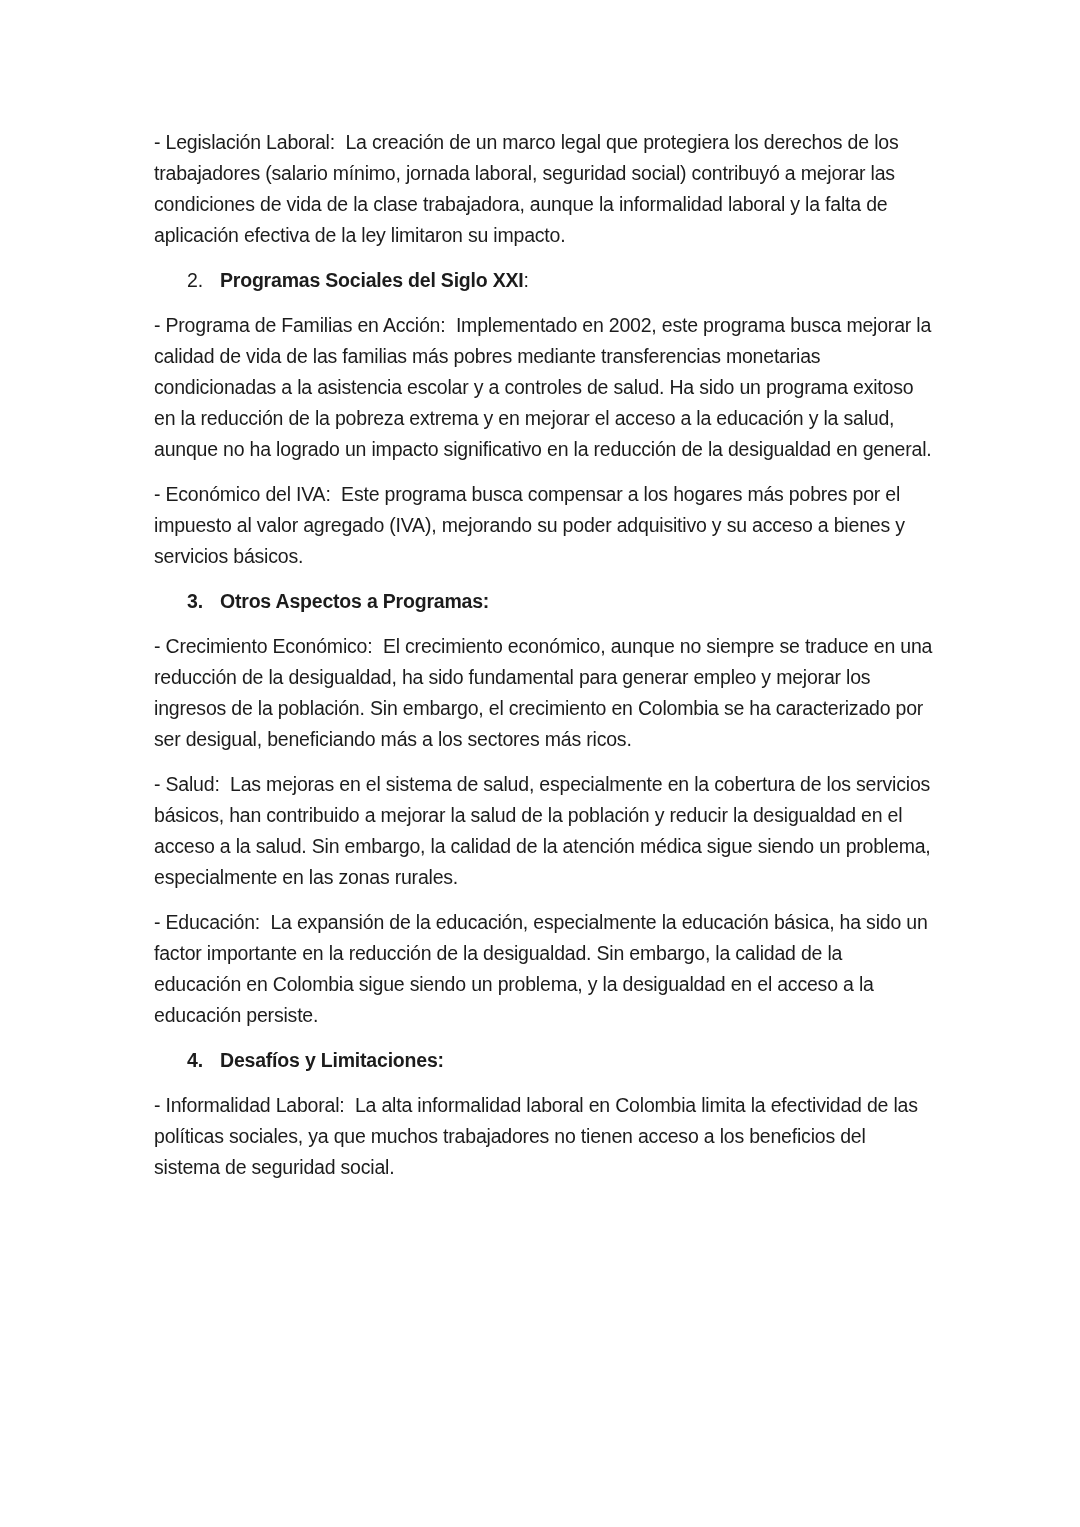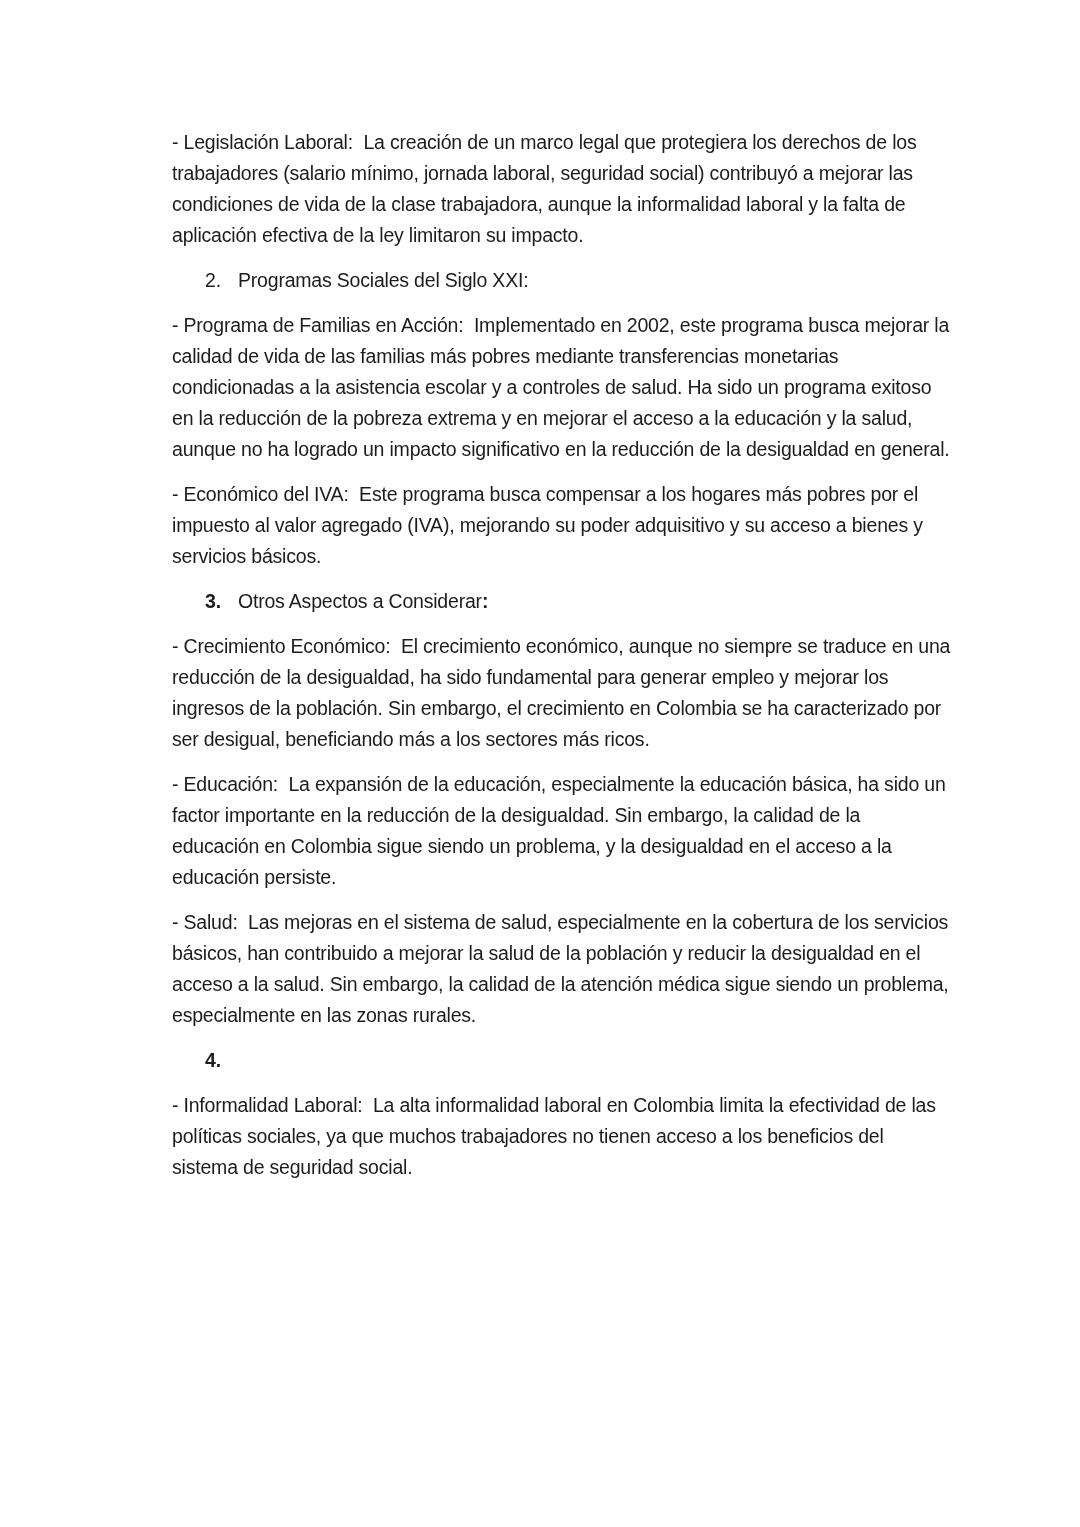--- a/index.html
+++ b/index.html
@@ -1,32 +1,32 @@
 <!DOCTYPE html>
 <html><head>
   <meta charset="utf-8">
   <style>
     html, body { margin: 0; padding: 0; background: #ffffff; }
     body {
       width: 1080px; height: 1527px; position: relative; overflow: hidden;
       font-family: "Liberation Sans", sans-serif; color: #1c1c1c;
     }
-    .page { position: absolute; left: 154px; top: 127px; width: 780px; margin-left: 18px; }
+    .page { position: absolute; left: 154px; top: 127px; width: 780px; }
     .para {
       font-size: 19.5px; line-height: 31px; margin: 0 0 14px 0;
       letter-spacing: -0.2px; word-spacing: 0px;
     }
     .para .lbl { }
     .heading {
       font-size: 19.5px; line-height: 31px; margin: 0 0 14px 0;
       display: flex; padding-left: 33px; letter-spacing: -0.2px;
     }
     .heading .num { width: 33px; font-weight: normal; }
     .heading .num.bold { font-weight: bold; }
-    .heading .title { font-weight: normal; }
+    .heading .title { font-weight: bold; }
     .heading .colon { font-weight: normal; }
     .heading .colon.bold { font-weight: bold; }
   </style>
 </head>
 <body>
 
 <div class="page">
 
   <p class="para"><span class="lbl">- Legislación Laboral:</span><span style="white-space:pre-wrap">  La creación de un marco legal que protegiera los derechos de los trabajadores (salario mínimo, jornada laboral, seguridad social) contribuyó a mejorar las condiciones de vida de la clase trabajadora, aunque la informalidad laboral y la falta de aplicación efectiva de la ley limitaron su impacto.</span></p>
 
@@ -35,28 +35,29 @@
     <span><span class="title">Programas Sociales del Siglo XXI</span><span class="colon">:</span></span>
   </div>
 
   <p class="para"><span class="lbl">- Programa de Familias en Acción:</span><span style="white-space:pre-wrap">  Implementado en 2002, este programa busca mejorar la calidad de vida de las familias más pobres mediante transferencias monetarias condicionadas a la asistencia escolar y a controles de salud. Ha sido un programa exitoso en la reducción de la pobreza extrema y en mejorar el acceso a la educación y la salud, aunque no ha logrado un impacto significativo en la reducción de la desigualdad en general.</span></p>
 
 
   <p class="para"><span class="lbl">- Económico del IVA:</span><span style="white-space:pre-wrap">  Este programa busca compensar a los hogares más pobres por el impuesto al valor agregado (IVA), mejorando su poder adquisitivo y su acceso a bienes y servicios básicos.</span></p>
 
   <div class="heading">
     <span class="num bold">3.</span>
-    <span><span class="title">Otros Aspectos a Considerar</span><span class="colon bold">:</span></span>
+    <span><span class="title">Otros Aspectos a Programas</span><span class="colon bold">:</span></span>
   </div>
 
   <p class="para"><span class="lbl">- Crecimiento Económico:</span><span style="white-space:pre-wrap">  El crecimiento económico, aunque no siempre se traduce en una reducción de la desigualdad, ha sido fundamental para generar empleo y mejorar los ingresos de la población. Sin embargo, el crecimiento en Colombia se ha caracterizado por ser desigual, beneficiando más a los sectores más ricos.</span></p>
 
+  <p class="para"><span class="lbl">- Salud:</span><span style="white-space:pre-wrap">  Las mejoras en el sistema de salud, especialmente en la cobertura de los servicios básicos, han contribuido a mejorar la salud de la población y reducir la desigualdad en el acceso a la salud. Sin embargo, la calidad de la atención médica sigue siendo un problema, especialmente en las zonas rurales.</span></p>
+
   <p class="para"><span class="lbl">- Educación:</span><span style="white-space:pre-wrap">  La expansión de la educación, especialmente la educación básica, ha sido un factor importante en la reducción de la desigualdad. Sin embargo, la calidad de la educación en Colombia sigue siendo un problema, y la desigualdad en el acceso a la educación persiste.</span></p>
-
-  <p class="para"><span class="lbl">- Salud:</span><span style="white-space:pre-wrap">  Las mejoras en el sistema de salud, especialmente en la cobertura de los servicios básicos, han contribuido a mejorar la salud de la población y reducir la desigualdad en el acceso a la salud. Sin embargo, la calidad de la atención médica sigue siendo un problema, especialmente en las zonas rurales.</span></p>
 
   <div class="heading">
     <span class="num bold">4.</span>
+    <span><span class="title">Desafíos y Limitaciones</span><span class="colon bold">:</span></span>
   </div>
 
   <p class="para"><span class="lbl">- Informalidad Laboral:</span><span style="white-space:pre-wrap">  La alta informalidad laboral en Colombia limita la efectividad de las políticas sociales, ya que muchos trabajadores no tienen acceso a los beneficios del sistema de seguridad social.</span></p>
 
 </div>
 
 </body></html>

